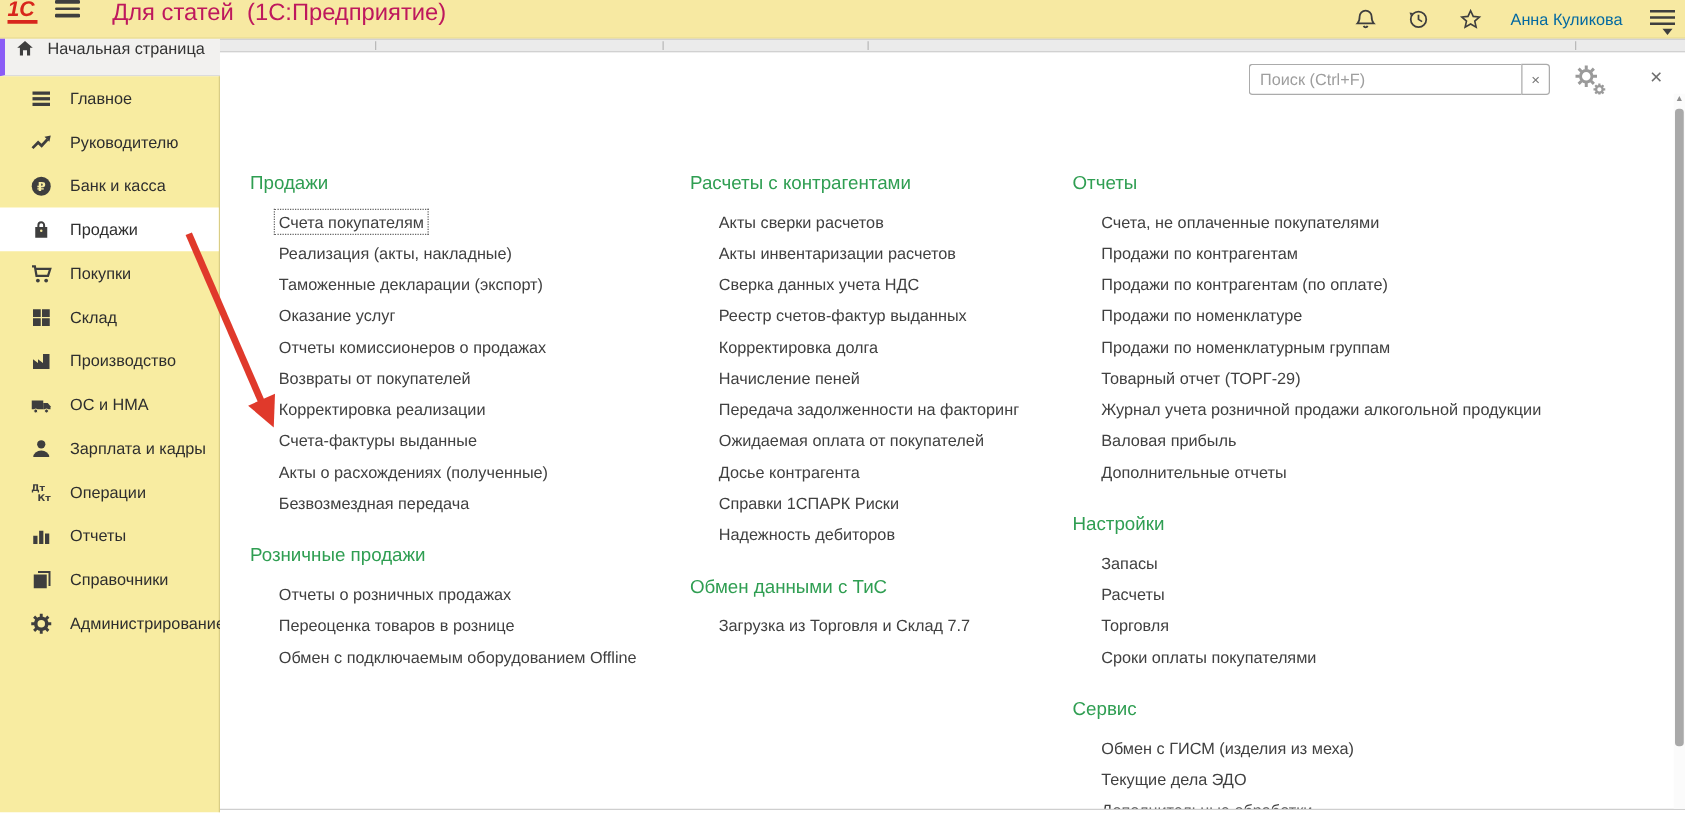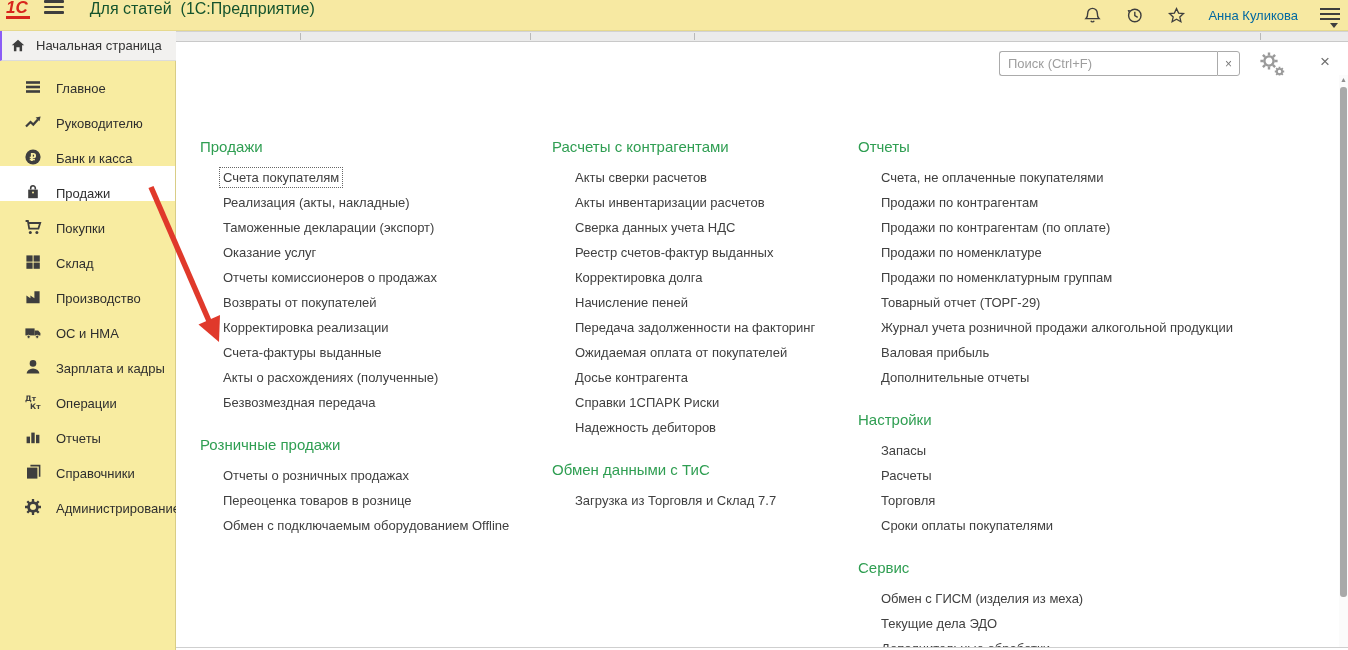--- a/index.html
+++ b/index.html
@@ -11,41 +11,41 @@
   body{width:1348px;height:650px;overflow:hidden;position:relative;
        font-family:"Liberation Sans","DejaVu Sans",sans-serif;background:#fff;}
 
   
   .topbar{position:absolute;left:0;top:0;width:1348px;height:31px;background:var(--yellow);
           display:flex;align-items:flex-start;border-bottom:1px solid #e6d98e;}
   .logo{color:#d8261c;font-weight:bold;font-style:italic;font-size:17px;margin-left:6px;
         border-bottom:3px solid #d8261c;line-height:15px;padding:0 2px 1px 0;}
   .burger{width:20px;height:14px;margin-left:14px;display:flex;flex-direction:column;justify-content:space-between;cursor:pointer;}
   .burger span{display:block;height:2.6px;background:#3e3e3e;border-radius:1px;}
-  .app-title{margin-left:26px;font-size:16px;color:#14532d;white-space:pre;}
+  .app-title{margin-left:26px;font-size:19px;color:#be185d;white-space:pre;}
   .topbar-right{position:absolute;right:8px;top:0;height:31px;display:flex;align-items:center;gap:22px;}
   .tb-ic{width:20px;height:20px;display:flex;align-items:center;justify-content:center;cursor:pointer;}
   .tb-ic svg{width:19px;height:19px;}
   .user-name{font-size:13px;color:#0369a1;cursor:pointer;}
   .menu-caret{position:relative;width:20px;height:16px;cursor:pointer;}
   .menu-caret .bars{position:absolute;top:0;left:0;right:0;display:flex;flex-direction:column;gap:3px;}
   .menu-caret .bars i{height:2.2px;background:#3e3e3e;display:block;}
   .menu-caret .caret{position:absolute;right:2px;bottom:-4px;width:0;height:0;
        border-left:4px solid transparent;border-right:4px solid transparent;border-top:5px solid #3e3e3e;}
 
   
   .home-tab{position:absolute;left:0;top:31px;width:176px;height:30px;background:#f2f1ef;
-            display:flex;align-items:center;border-left:2px solid #8b5cf6;border-bottom:1px solid #dcdcdc;cursor:pointer;}
+            display:flex;align-items:flex-start;border-left:4px solid #8b5cf6;border-bottom:1px solid #dcdcdc;cursor:pointer;}
   .home-tab svg{width:16px;height:16px;margin:0 10px 0 8px;flex:none;}
   .home-tab .lbl{font-size:13px;color:#333;}
 
   
   .sidebar{position:absolute;left:0;top:61px;width:176px;height:589px;background:var(--yellow-side);
            border-right:1px solid #d9cd86;}
-  .side-item{height:35px;display:flex;align-items:flex-end;cursor:pointer;}
+  .side-item{height:35px;display:flex;align-items:center;cursor:pointer;}
   .side-item.selected{background:#fff;}
   .side-item .ic{width:18px;height:18px;margin:0 14px 0 24px;flex:none;display:flex;align-items:center;justify-content:center;}
   .side-item .ic svg{width:18px;height:18px;}
   .side-item .lbl{font-size:13px;color:#2e2e2e;white-space:nowrap;}
 
   
   .tabstrip{position:absolute;left:176px;top:31px;width:1172px;height:11px;background:#ebebeb;
             border-top:1px solid #d2d2d2;border-bottom:1px solid #c9c9c9;}
   .tabstrip i{position:absolute;top:1px;bottom:1px;width:1px;background:#b9b9b9;}
   .content{position:absolute;left:176px;top:42px;width:1172px;height:606px;background:#fff;overflow:hidden;border-bottom:1px solid #cfcfcf;}

